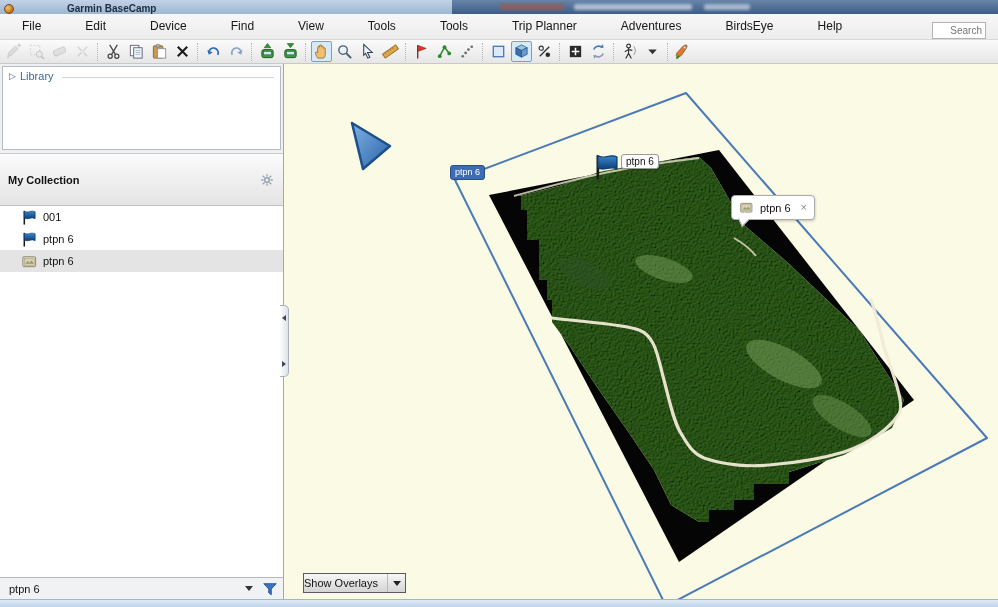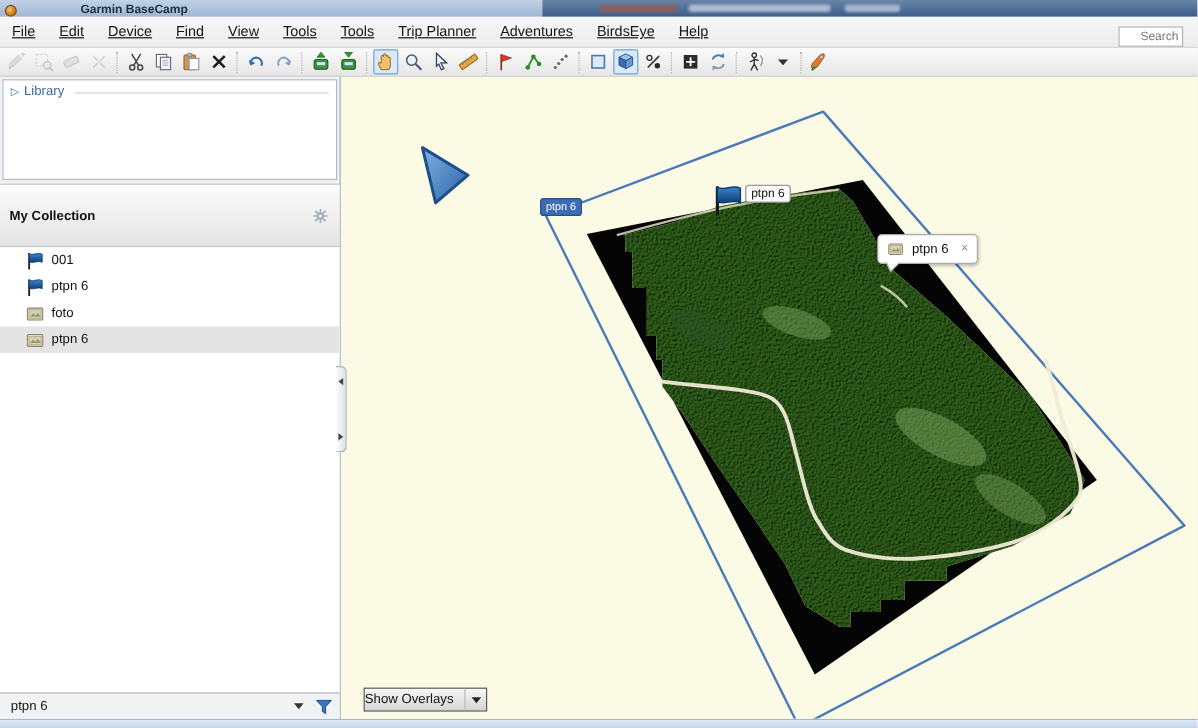--- a/index.html
+++ b/index.html
@@ -14,21 +14,21 @@
   .wtitle{font-size:10px;color:#1d2c3e;font-weight:bold;z-index:2;}
   .bgwin{position:absolute;left:452px;top:0;right:0;height:14px;
          background:linear-gradient(180deg,#6884a8,#3c5d88);}
   .bgwin span{position:absolute;top:4px;height:6px;border-radius:2px;filter:blur(1.5px);opacity:.75;}
   .bgwin .d1{left:48px;width:64px;background:#a05a4c;}
   .bgwin .d2{left:122px;width:118px;background:#cdd8e6;}
   .bgwin .d3{left:252px;width:46px;background:#c2cfdf;}
   
   .menubar{height:26px;background:linear-gradient(180deg,#f7f7f7,#ececec);
            border-bottom:1px solid #d8d8d8;display:flex;align-items:center;position:relative;box-sizing:border-box;}
-  .mi{font-size:12px;color:#161616;padding:0 10px;line-height:25px;cursor:default;text-decoration:underline;}
+  .mi{font-size:12px;color:#161616;padding:0 22px;line-height:25px;cursor:default;}
   .searchbox{position:absolute;right:12px;top:4px;width:46px;height:15px;border:1px solid #b3b3b3;
              background:#fff;font-size:10px;color:#666;padding:0 3px;line-height:15px;text-align:right;}
   
   .toolbar{height:24px;background:linear-gradient(180deg,#fbfbfb,#e6e6e6);
            border-bottom:1px solid #c9c9c9;display:flex;align-items:center;padding-left:2px;box-sizing:border-box;}
   .tbgrp{display:flex;align-items:center;}
   .tbsep{width:1px;height:18px;margin:0 3px;border-left:1px dotted #b4b4b4;}
   .tbtn{width:21px;height:21px;display:flex;align-items:center;justify-content:center;
         border:1px solid transparent;border-radius:2px;box-sizing:border-box;margin:0 1px;}
   .tbtn svg{width:17px;height:17px;}
@@ -464,26 +464,20 @@
             <use href="#i-wpflag"></use>
           </svg>
           <span>001</span>
         </div>
         <div class="li" data-state="">
           <svg>
             <use href="#i-wpflag"></use>
           </svg>
           <span>ptpn 6</span>
         </div>
-        <div class="li" data-state="">
-          <svg>
-            <use href="#i-photo"></use>
-          </svg>
-          <span>foto</span>
-        </div>
         <div class="li" data-state="selected">
           <svg>
             <use href="#i-photo"></use>
           </svg>
           <span>ptpn 6</span>
         </div>
       </div>
     <div class="filterrow">
       <span class="filterval">ptpn 6</span>
       <span class="fcaret"></span>

